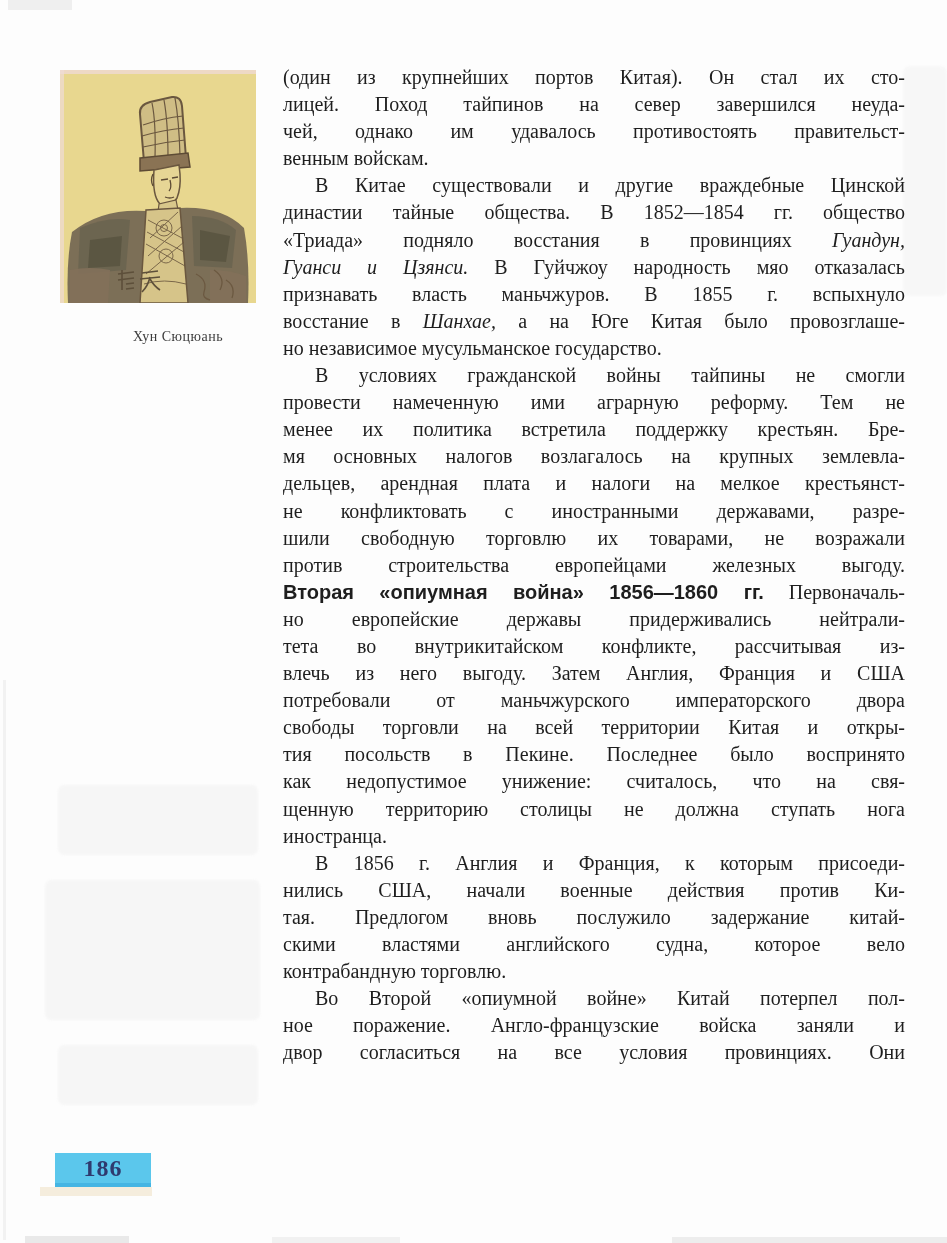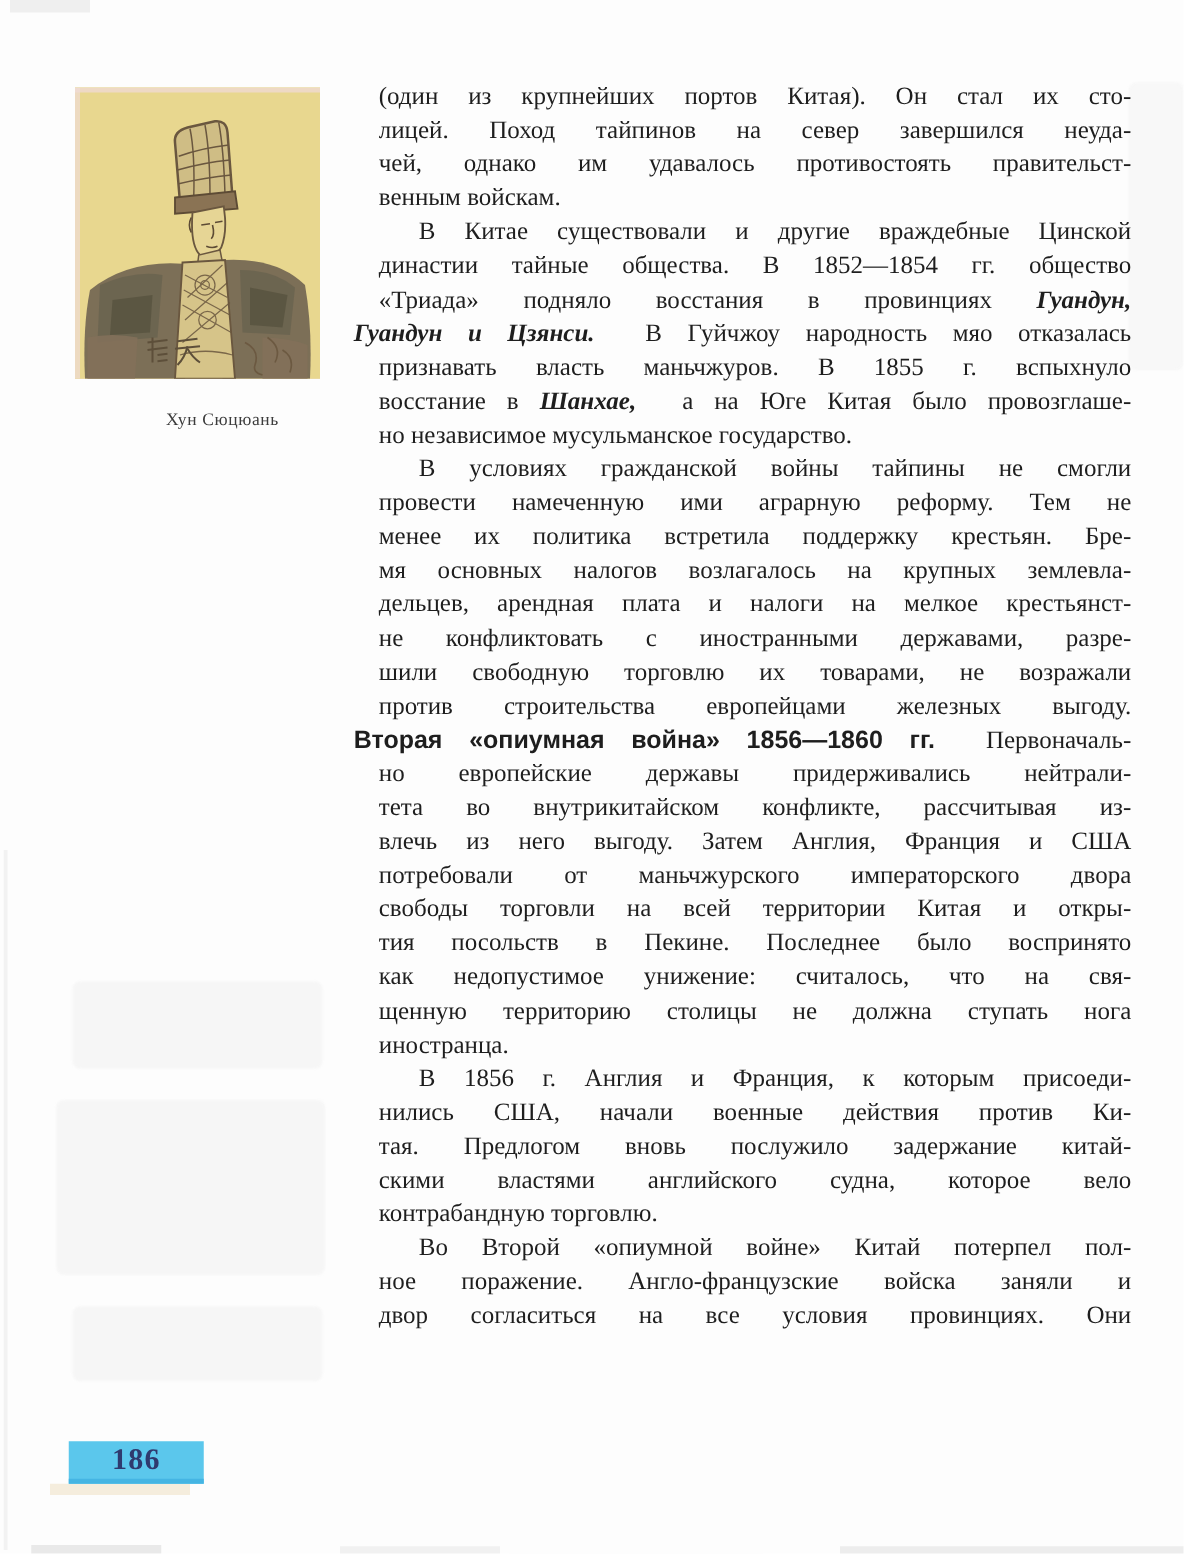--- a/index.html
+++ b/index.html
@@ -26,25 +26,25 @@
             box-shadow:inset 0 0 0 2px rgba(238,214,210,.55);}
   .portrait svg{display:block;width:100%;height:100%;}
   .caption{position:absolute;left:88px;top:329px;width:180px;text-align:center;
            font-size:14px;color:var(--caption);letter-spacing:.5px;}
   
   .text-col{position:absolute;left:283px;top:64px;width:622px;font-size:20px;line-height:27.1px;}
   .para{margin:0;}
   .line{text-align:justify;text-align-last:justify;text-justify:inter-word;white-space:normal;}
   .line.end{text-align-last:left;}
   .line.indent{text-indent:32px;}
-  .seg-n{font-weight:normal;margin-left:20px;}
-  .seg-bi{font-weight:bold;font-style:italic;}
+  .seg-n{font-weight:normal;}
+  .seg-bi{font-weight:normal;font-style:italic;}
   .seg-hb{font-family:"Liberation Sans","DejaVu Sans",sans-serif;font-weight:bold;font-size:20px;}
   
-  .badge{position:absolute;left:55px;top:1153px;width:108px;height:30px;background:var(--badge-bg);
+  .badge{position:absolute;left:55px;top:1153px;width:96px;height:30px;background:var(--badge-bg);
          border-bottom:4px solid var(--badge-border);display:flex;align-items:center;justify-content:center;}
   .badge span{font-size:24px;font-weight:bold;color:var(--badge-text);letter-spacing:1px;}
   .badge-shadow{position:absolute;left:40px;top:1187px;width:112px;height:9px;background:#f3e9d4;opacity:.8;}
 </style>
 </head>
 <body>
 
 <div class="page">
 
   <div class="artifact a-top"></div>
@@ -136,21 +136,21 @@
       <div class="para">
         <div class="line"><span class="seg-n">(один из крупнейших портов Китая). Он стал их сто-</span></div>
         <div class="line"><span class="seg-n">лицей. Поход тайпинов на север завершился неуда-</span></div>
         <div class="line"><span class="seg-n">чей, однако им удавалось противостоять правительст-</span></div>
         <div class="line end"><span class="seg-n">венным войскам.</span></div>
       </div>
       <div class="para">
         <div class="line indent"><span class="seg-n">В Китае существовали и другие враждебные Цинской</span></div>
         <div class="line"><span class="seg-n">династии тайные общества. В 1852—1854 гг. общество</span></div>
         <div class="line"><span class="seg-n">«Триада» подняло восстания в провинциях </span><span class="seg-bi">Гуандун,</span></div>
-        <div class="line"><span class="seg-bi">Гуандун и Цзянси.</span><span class="seg-n"> В Гуйчжоу народность мяо отказалась</span></div>
+        <div class="line"><span class="seg-bi">Гуанси и Цзянси.</span><span class="seg-n"> В Гуйчжоу народность мяо отказалась</span></div>
         <div class="line"><span class="seg-n">признавать власть маньчжуров. В 1855 г. вспыхнуло</span></div>
         <div class="line"><span class="seg-n">восстание в </span><span class="seg-bi">Шанхае,</span><span class="seg-n"> а на Юге Китая было провозглаше-</span></div>
         <div class="line end"><span class="seg-n">но независимое мусульманское государство.</span></div>
       </div>
       <div class="para">
         <div class="line indent"><span class="seg-n">В условиях гражданской войны тайпины не смогли</span></div>
         <div class="line"><span class="seg-n">провести намеченную ими аграрную реформу. Тем не</span></div>
         <div class="line"><span class="seg-n">менее их политика встретила поддержку крестьян. Бре-</span></div>
         <div class="line"><span class="seg-n">мя основных налогов возлагалось на крупных землевла-</span></div>
         <div class="line"><span class="seg-n">дельцев, арендная плата и налоги на мелкое крестьянст-</span></div>

